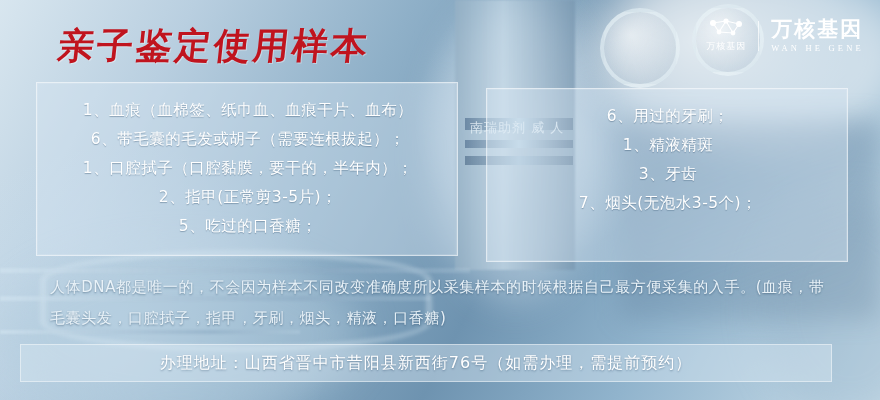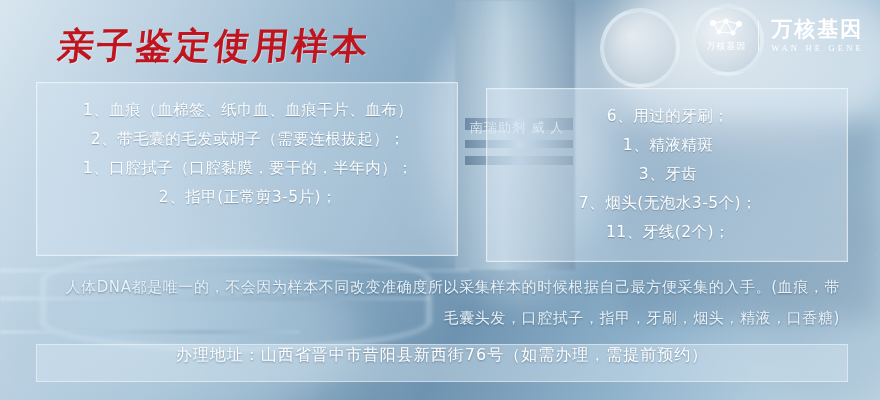--- a/index.html
+++ b/index.html
@@ -192,33 +192,33 @@
   .para {
     position: absolute;
     left: 50px;
     top: 272px;
     width: 790px;
     color: #e9f2f8;
     font-size: 15px;
     line-height: 31px;
     letter-spacing: 0.6px;
     text-shadow: 0 1px 2px rgba(25,55,85,0.45);
-    text-align: right;
   }
 
   
   .footer {
     position: absolute;
-    left: 36px;
+    left: 20px;
     top: 344px;
     width: 810px;
     height: 36px;
     background: rgba(215,231,242,0.45);
     border: 1px solid rgba(255,255,255,0.45);
     display: flex;
+    align-items: center;
     justify-content: center;
   }
   .footer-text {
     color: #ffffff;
     font-size: 16px;
     letter-spacing: 1px;
     text-shadow: 0 1px 2px rgba(25,55,85,0.4);
   }
 </style>
 </head>
@@ -262,33 +262,33 @@
     <div class="logo-divider"></div>
     <div>
       <div class="logo-text-cn">万核基因</div>
       <div class="logo-text-en">WAN HE GENE</div>
     </div>
   </div>
 
   <div class="panel panel-left">
     <ul>
       <li>1、血痕（血棉签、纸巾血、血痕干片、血布）</li>
-      <li>2、带毛囊的毛发或胡子（需要连根拔起）；</li>
+      <li>6、带毛囊的毛发或胡子（需要连根拔起）；</li>
       <li>1、口腔拭子（口腔黏膜，要干的，半年内）；</li>
       <li>2、指甲(正常剪3-5片)；</li>
+      <li>5、吃过的口香糖；</li>
     </ul>
   </div>
 
   <div class="panel panel-right">
     <ul>
       <li>6、用过的牙刷；</li>
       <li>1、精液精斑</li>
       <li>3、牙齿</li>
       <li>7、烟头(无泡水3-5个)；</li>
-      <li>11、牙线(2个)；</li>
     </ul>
   </div>
 
   <div class="para">人体DNA都是唯一的，不会因为样本不同改变准确度所以采集样本的时候根据自己最方便采集的入手。(血痕，带毛囊头发，口腔拭子，指甲，牙刷，烟头，精液，口香糖)</div>
 
   <div class="footer">
     <div class="footer-text">办理地址：山西省晋中市昔阳县新西街76号（如需办理，需提前预约）</div>
   </div>
 
 </div>

